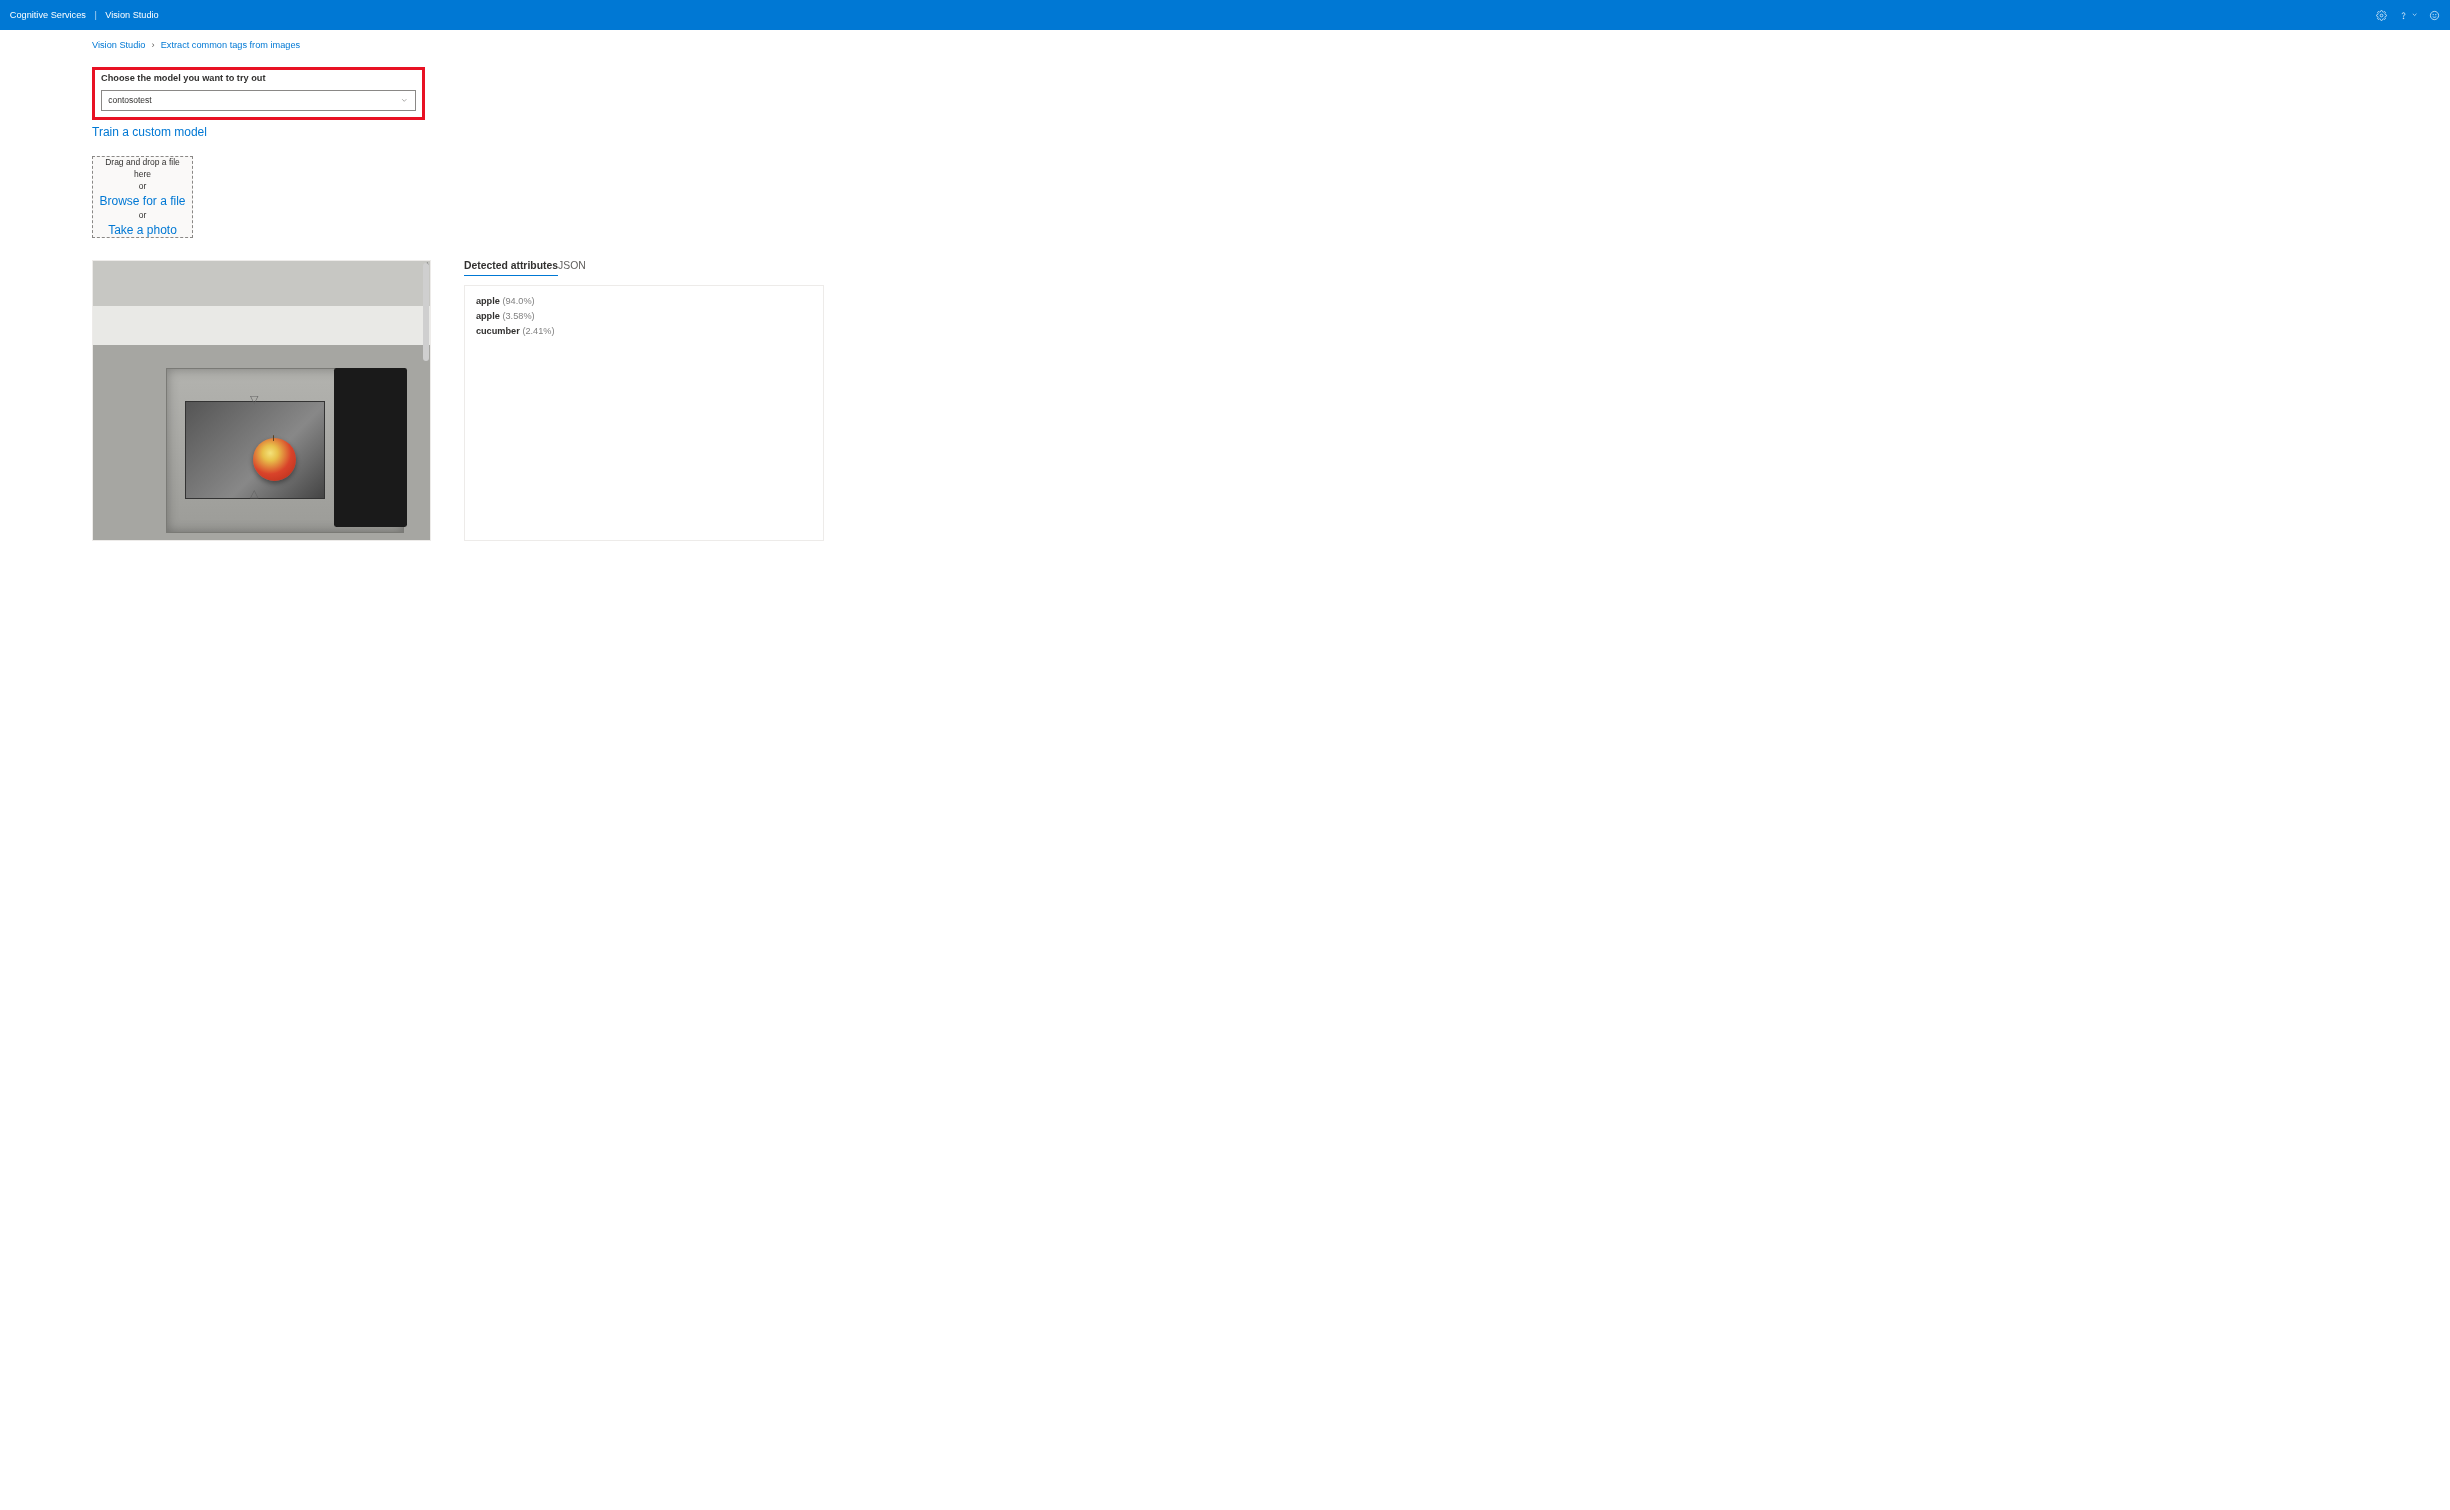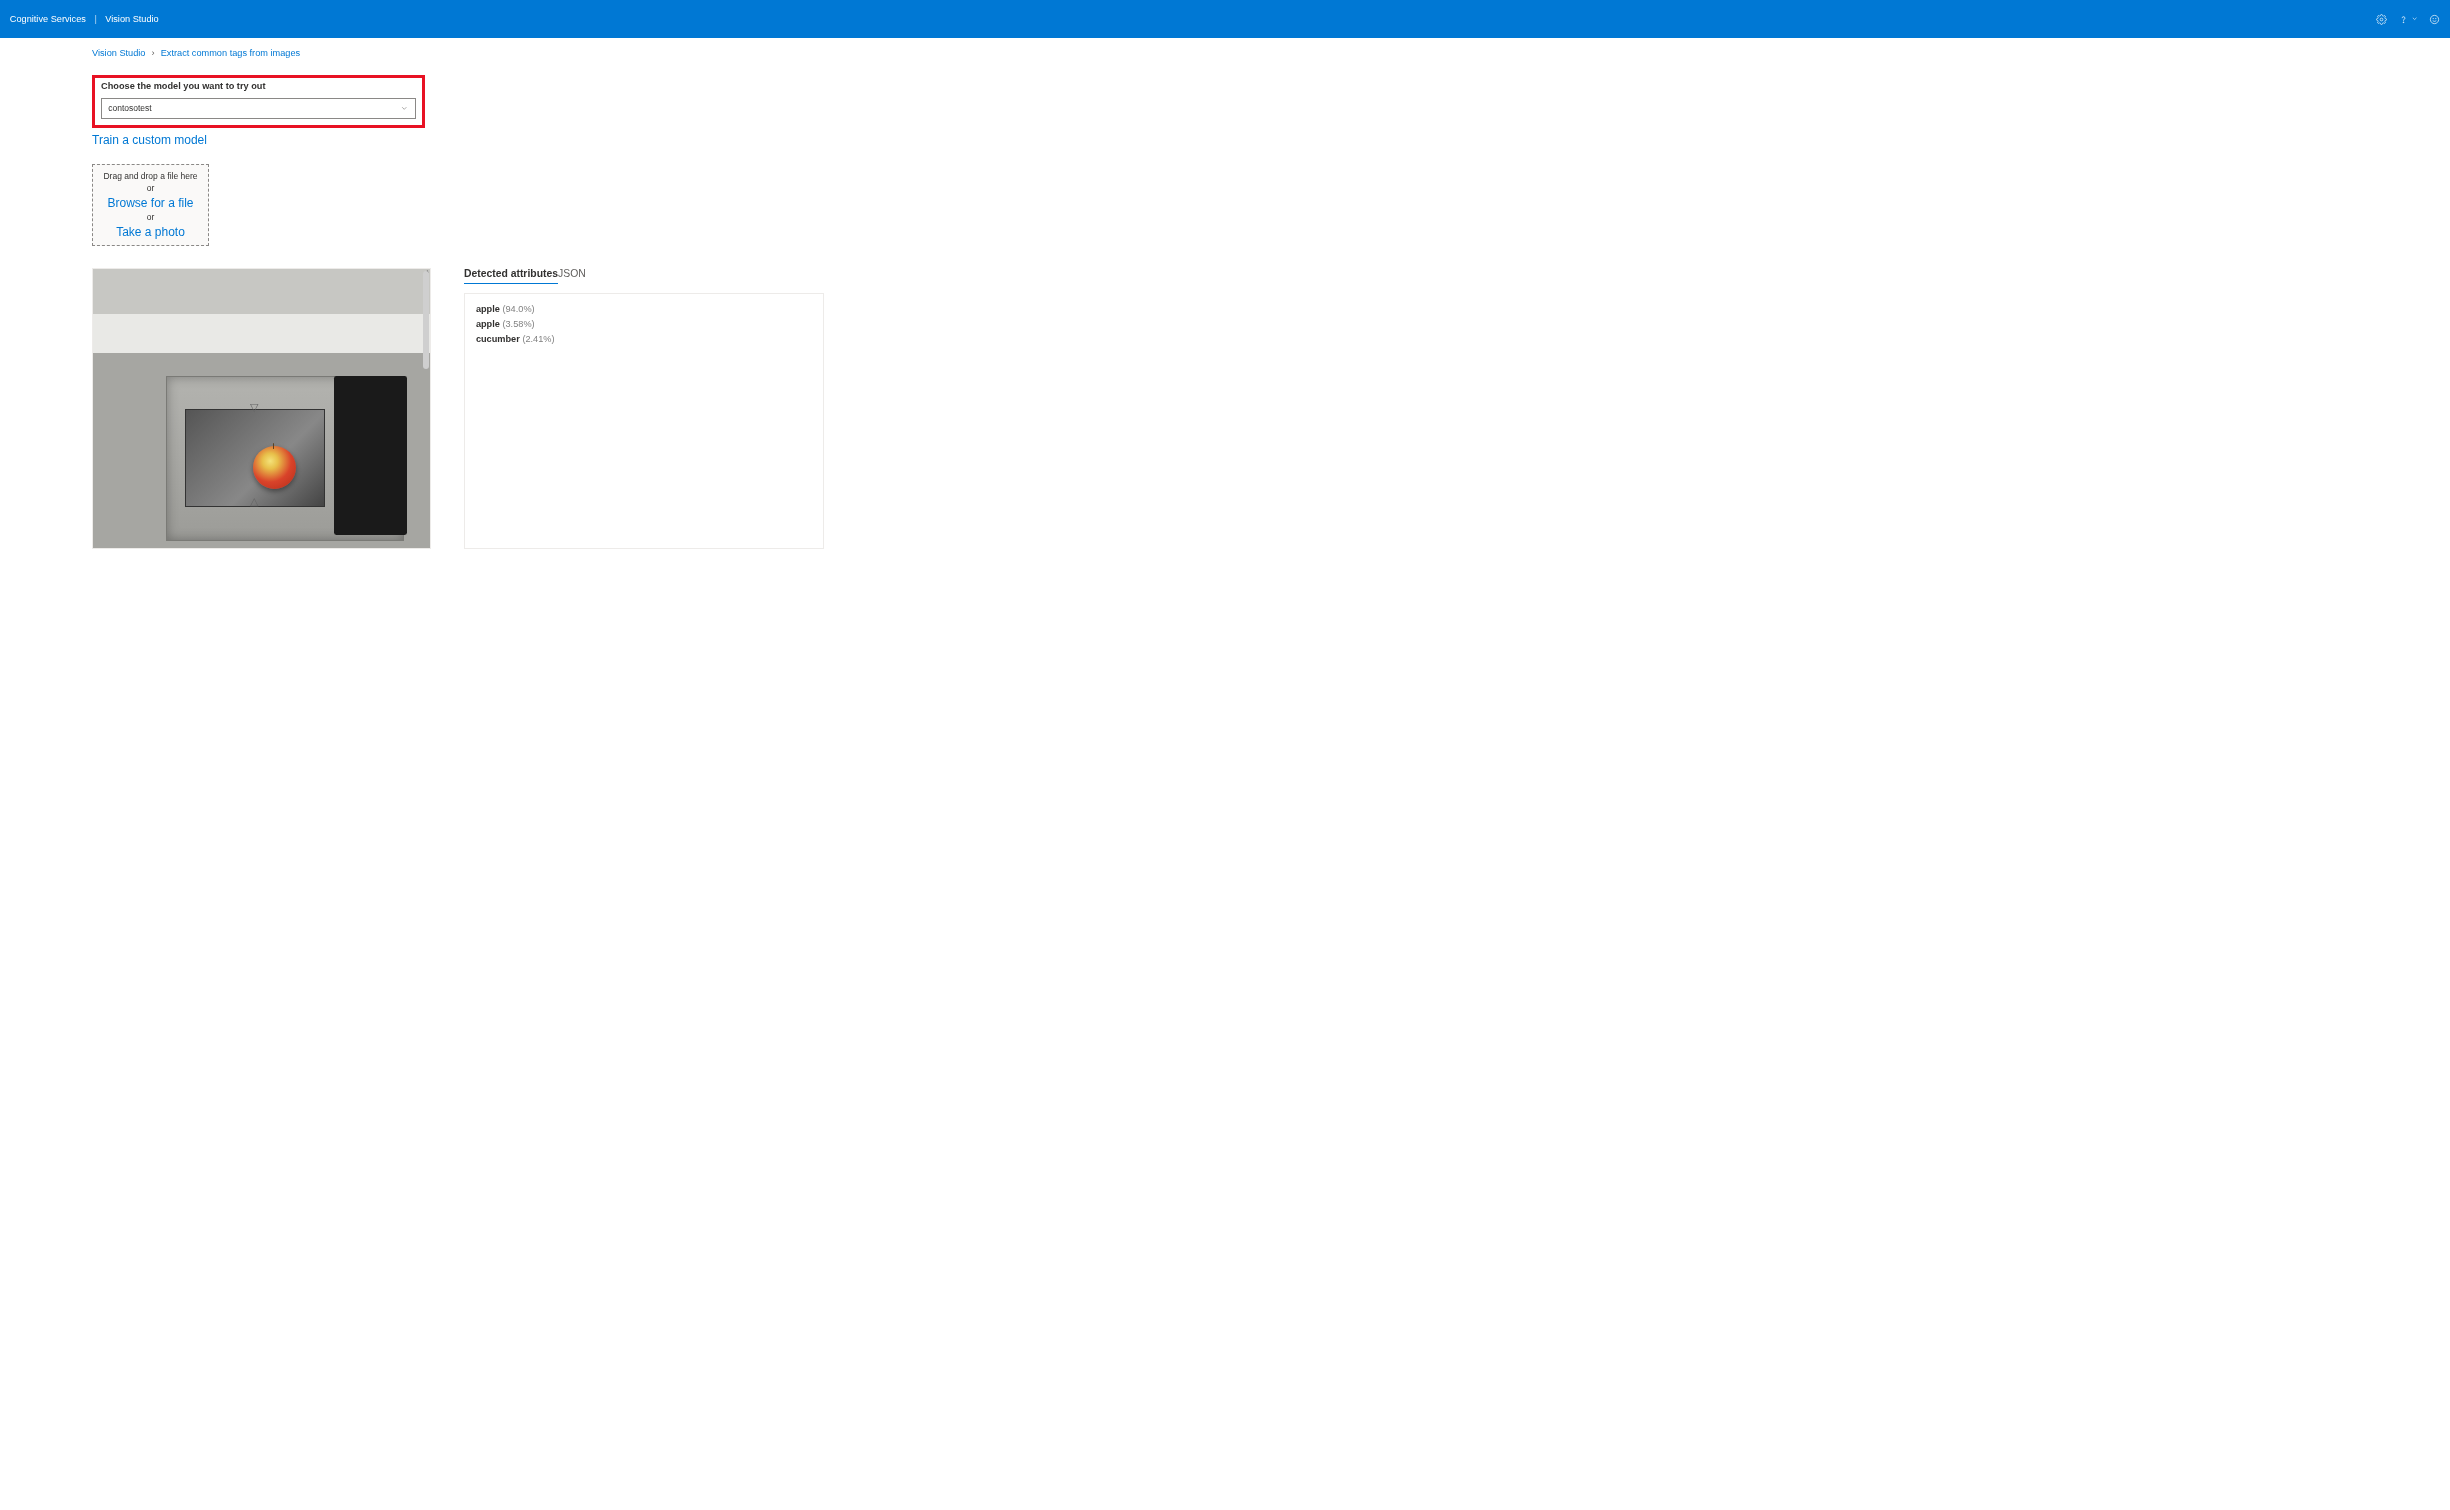--- a/index.html
+++ b/index.html
@@ -5,21 +5,21 @@
     * { margin: 0; padding: 0; box-sizing: border-box; }
     body {
       font-family: 'Segoe UI', Tahoma, Geneva, Verdana, sans-serif;
       font-size: 8.5px;
       color: #323130;
       background: #fff;
     }
     .header {
       background: #0078d4;
       color: #fff;
-      height: 38px;
+      height: 30px;
       display: flex;
       align-items: center;
       justify-content: space-between;
       padding: 0 9.8px;
     }
     .header-left { display: flex; align-items: center; gap: 6.1px; font-size: 9.2px; }
     .header-sep { color: rgba(255,255,255,0.7); padding: 0 2.4px; }
     .header-right { display: flex; align-items: center; gap: 11px; }
     .header-icon { width: 11px; height: 11px; display: flex; align-items: center; justify-content: center; cursor: pointer; }
     .header-icon svg { width: 11px; height: 11px; stroke: #fff; fill: none; }
@@ -44,21 +44,21 @@
       justify-content: space-between;
       padding: 0 6.1px;
       background: #fff;
       cursor: pointer;
     }
     .select-wrap .chevron-down { width: 8.5px; height: 8.5px; }
     .link { color: #0078d4; text-decoration: none; font-size: 12px; cursor: pointer; display: inline-block; }
     .train-link { margin-bottom: 17px; }
     .upload-box {
       border: 0.6px dashed #8a8886;
-      width: 117px;
+      width: 101px;
       height: 82px;
       display: flex;
       flex-direction: column;
       align-items: center;
       justify-content: center;
       background: #faf9f8;
       padding: 6.1px;
       text-align: center;
       font-size: 8.5px;
       line-height: 1.4;

